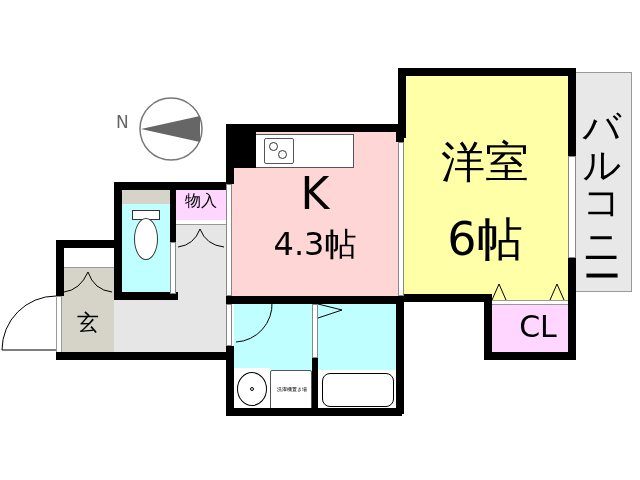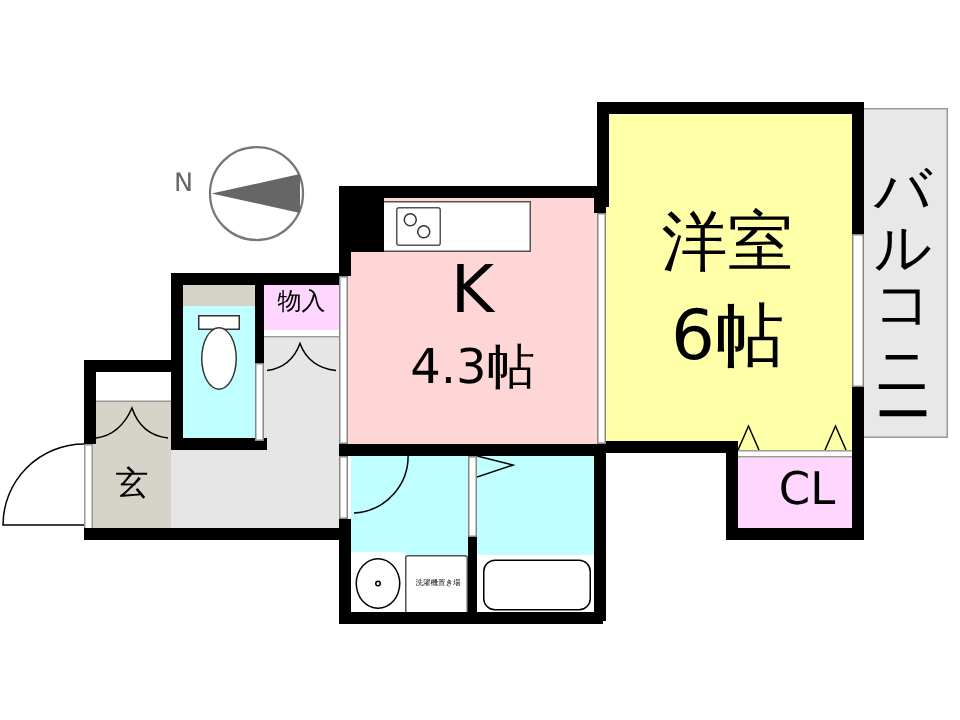--- a/index.html
+++ b/index.html
@@ -19,21 +19,21 @@
     <circle cx="33" cy="33" r="31" fill="#fff" stroke="#777" stroke-width="1.5"></circle>
     <polygon points="3,33 62,20 62,46" fill="#666"></polygon>
   </svg>
 </div>
 
 <div class="abs" style="left:574px;top:72px;width:58px;height:220px;background:#e8e8e8;border:1px solid #999;"></div>
 <div class="lbl" style="left:582px;top:84px;width:40px;font-size:38px;writing-mode:vertical-rl;line-height:40px;">バルコニー</div>
 
 <div class="abs" style="left:398px;top:68px;width:178px;height:232px;background:#ffffa8;"></div>
 <div class="lbl" style="left:420px;top:140px;width:130px;font-size:44px;">洋室</div>
-<div class="lbl" style="left:420px;top:200px;width:130px;font-size:46px;">6帖</div>
+<div class="lbl" style="left:420px;top:216px;width:130px;font-size:46px;">6帖</div>
 
 <div class="abs" style="left:486px;top:300px;width:86px;height:56px;background:#ffd6ff;"></div>
 <div class="abs" style="left:492px;top:300px;width:76px;height:5px;background:#fff;border-top:1px solid #999;border-bottom:1px solid #999;"></div>
 <div class="lbl" style="left:492px;top:312px;width:92px;font-size:30px;">CL</div>
 <svg class="abs" style="left:486px;top:276px;" width="86" height="24">
   <polyline points="6,24 13,8 20,24" fill="none" stroke="#000" stroke-width="1"></polyline>
   <polyline points="64,24 71,8 78,24" fill="none" stroke="#000" stroke-width="1"></polyline>
 </svg>
 
 <div class="abs" style="left:230px;top:128px;width:172px;height:172px;background:#ffd6d6;"></div>

